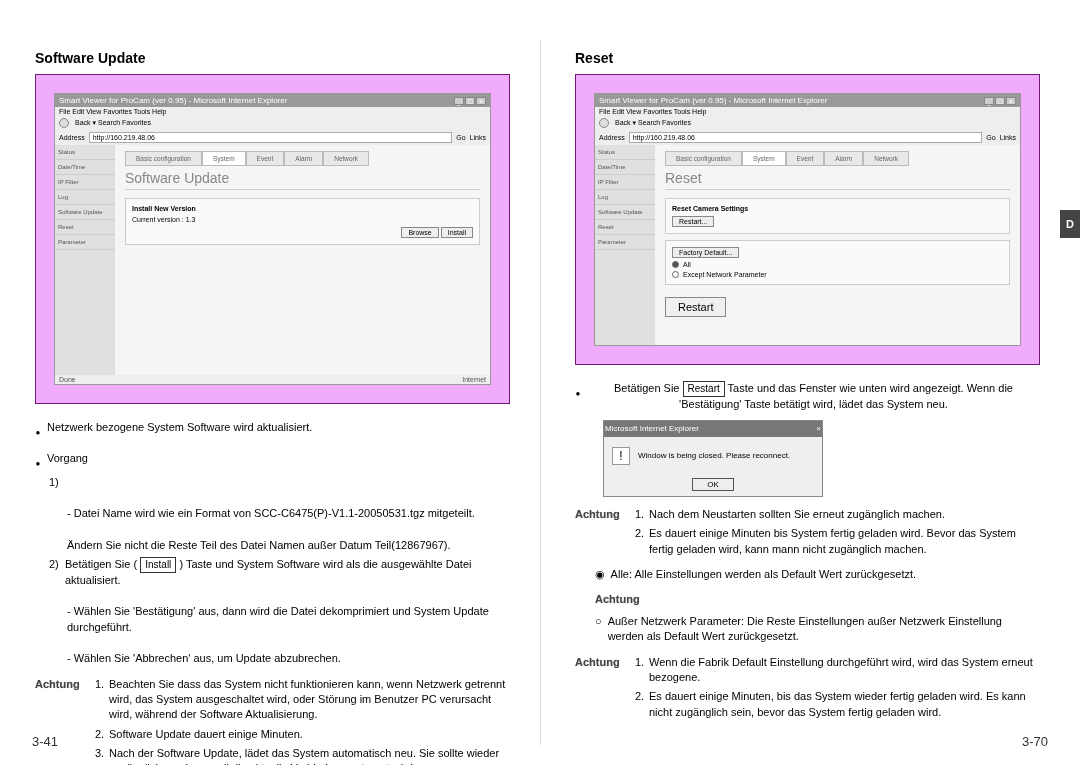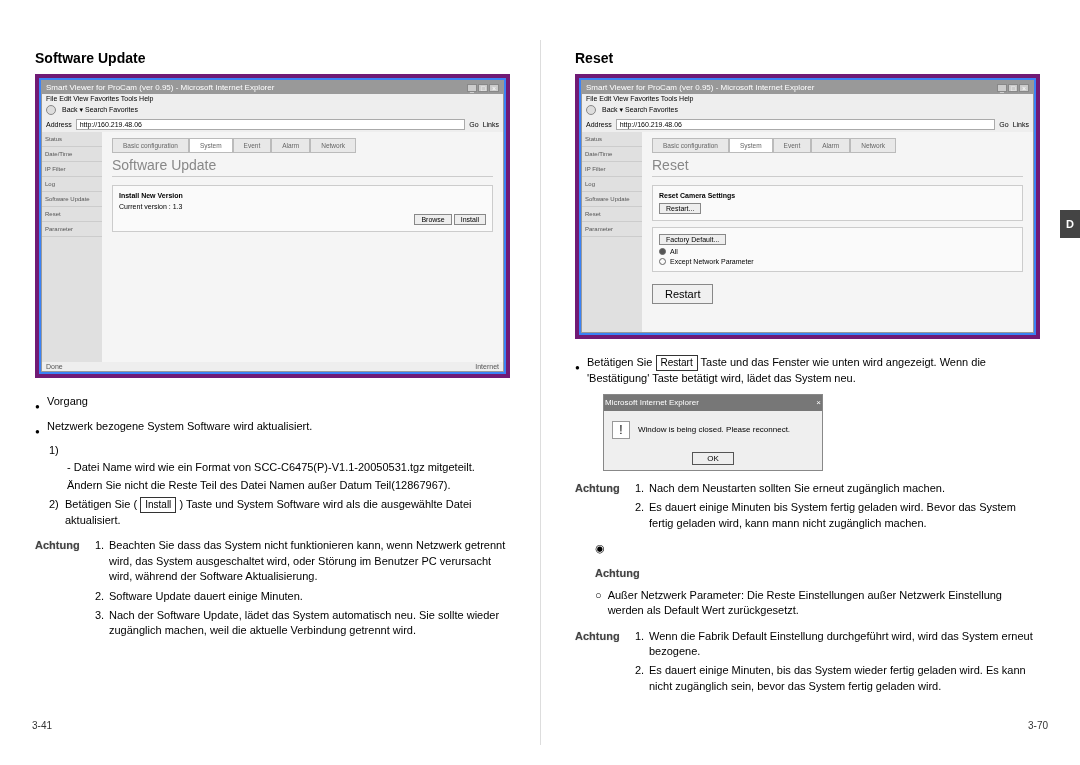--- a/index.html
+++ b/index.html
@@ -1,21 +1,21 @@
 <!DOCTYPE html>
 <html><head>
 <meta charset="utf-8">
 <style>
   * { box-sizing: border-box; margin: 0; padding: 0; }
   body { font-family: Arial, Helvetica, sans-serif; background: #fff; width: 1080px; height: 765px; position: relative; font-size: 11px; color: #000; }
   .page-spread { display: flex; width: 100%; height: 100%; }
   .page { width: 50%; padding: 50px 30px 20px 35px; position: relative; }
   .page.right { padding-right: 40px; }
   h2.section-title { font-size: 14px; font-weight: bold; margin-bottom: 8px; }
-  .screenshot-box { border: 4px solid #701a75; background: #3b82f6; padding: 2px; }
+  .screenshot-box { border: 1px solid #701a75; background: #f0abfc; padding: 18px; }
   .ie-window { background: #fff; border: 1px solid #999; }
   .ie-titlebar { background: #999; color: #fff; font-size: 8px; padding: 2px 4px; display: flex; justify-content: space-between; align-items: center; }
   .win-btns { display:flex; gap:1px; }
   .win-btns span { width:10px; height:8px; background:#ccc; border:1px solid #888; display:inline-block; font-size:7px; text-align:center; line-height:7px;}
   .ie-menubar { font-size: 7px; padding: 1px 4px; background: #eee; }
   .ie-toolbar { font-size: 7px; padding: 2px 4px; background: #eee; display:flex; gap:6px; align-items:center;}
   .ie-toolbar .circ { width:10px; height:10px; border:1px solid #888; border-radius:50%; background:#ddd;}
   .ie-address { font-size: 7px; padding: 2px 4px; background: #eee; display:flex; align-items:center; gap:4px;}
   .ie-address .addr-input { flex:1; background:#fff; border:1px solid #aaa; padding:1px 3px; font-size:7px;}
   .app-body { display:flex; background:#f5f5f5; height:230px;}
@@ -27,41 +27,41 @@
   .app-tab.active { background:#fff; }
   .app-h1 { font-size:14px; color:#888; font-weight:normal; margin:4px 0 8px 0; border-bottom:1px solid #ccc; padding-bottom:3px;}
   .panel { border:1px solid #ccc; padding:6px; background:#fafafa; font-size:7px; margin-bottom:6px;}
   .panel .panel-title { font-weight:bold; font-size:7px; margin-bottom:4px;}
   .small-btn { font-size:7px; padding:1px 6px; border:1px solid #888; background:#eee; display:inline-block;}
   .btn-row-right { text-align:right; margin-top:4px;}
   .ie-statusbar { font-size:7px; background:#eee; padding:1px 4px; display:flex; justify-content:space-between; color:#555;}
   .restart-big { font-size:11px; padding:3px 12px; border:1px solid #888; background:#f0f0f0; display:inline-block; margin-top:6px;}
 
   .body-text { margin-top:16px; font-size:11px; line-height:1.4;}
-  .bullet-row { display:flex; align-items:flex-start; margin-top:6px;}
+  .bullet-row { display:flex; align-items:flex-start; margin-top:12px;text-align:center;}
   .bullet-dot { width:6px; flex:0 0 6px; margin-right:6px; margin-top:4px;}
   .bullet-dot::before { content:"●"; font-size:8px; }
   .circle-item { display:flex; align-items:flex-start; margin-top:6px; padding-left:20px;}
   .circle-item .sym { margin-right:6px; font-size:11px;}
-  .indent3 { padding-left:32px; margin-top:2px;}
+  .indent3 { padding-left:32px; margin-top:16px;}
   .num-item { display:flex; padding-left:14px; margin-top:4px;}
   .num-item .num { flex:0 0 16px;}
   .achtung-row { display:flex; margin-top:10px; }
   .achtung-label { font-weight:bold; color:#444; text-shadow:0 0 1px #aaa; flex:0 0 60px; padding-left:0;}
   .achtung-body { flex:1;}
   .achtung-body .arow { display:flex; margin-bottom:4px;}
   .achtung-body .n { flex:0 0 14px;}
   .inline-btn { border:1px solid #333; padding:0 4px; font-size:10px; display:inline-block;}
   .dialog-box { width:220px; border:1px solid #888; background:#efefef; margin:8px 0 8px 28px; font-size:8px;}
   .dialog-title { background:#777; color:#fff; padding:2px 1px; display:flex; justify-content:space-between; align-items:center;}
   .dialog-body { padding:10px 8px; display:flex; align-items:center; gap:8px;}
   .dialog-body .warn-icon { width:18px; height:18px; border:1px solid #999; background:#fff; text-align:center; line-height:16px; font-size:12px;}
   .dialog-foot { text-align:center; padding:4px 0 6px 0;}
   .dialog-foot .okbtn { border:1px solid #555; padding:1px 14px; background:#eee; font-size:8px;}
-  .pagenum { position:absolute; bottom:34px; font-size:10px; color:#333;}
+  .pagenum { position:absolute; bottom:16px; font-size:13px; color:#333;}
   .pagenum.left { left:32px; }
   .pagenum.right { right:32px; }
   .side-tab { position:absolute; right:0; top:210px; width:20px; height:28px; background:#444; color:#fff; font-size:11px; font-weight:bold; text-align:center; line-height:28px;}
   .center-divider { position:absolute; left:50%; top:40px; bottom:20px; width:1px; background:#ddd;}
   .radio-row { display:flex; align-items:center; gap:4px; font-size:7px; margin-top:3px;}
   .rdot { width:7px; height:7px; border:1px solid #666; border-radius:50%; display:inline-block;}
   .rdot.sel { background:#555;}
 </style>
 </head>
 <body>
@@ -127,39 +127,41 @@
         <div class="ie-statusbar">
           <span>Done</span>
           <span>Internet</span>
         </div>
       </div>
     </div>
 
     <div class="body-text">
       <div class="bullet-row">
           <span class="bullet-dot"></span>
-          <span>Vorgang</span>
+          <span>Netzwerk bezogene System Software wird aktualisiert.</span>
         </div>
       <div class="bullet-row">
           <span class="bullet-dot"></span>
-          <span>Netzwerk bezogene System Software wird aktualisiert.</span>
+          <span>Vorgang</span>
         </div>
       <div class="num-item">
           <span class="num">1)</span>
         </div>
       <div class="indent3">- Datei Name wird wie ein Format von SCC-C6475(P)-V1.1-20050531.tgz mitgeteilt.</div>
       <div class="indent3">Ändern Sie nicht die Reste Teil des Datei Namen außer Datum Teil(12867967).</div>
       <div class="num-item">
           <span class="num">2)</span>
         <span>
           <span>Betätigen Sie (</span>
           <span class="inline-btn">Install</span>
           <span>) Taste und System Software wird als die ausgewählte Datei aktualisiert.</span>
         </span>
       </div>
+      <div class="indent3">- Wählen Sie 'Bestätigung' aus, dann wird die Datei dekomprimiert und System Update durchgeführt.</div>
+      <div class="indent3">- Wählen Sie 'Abbrechen' aus, um Update abzubrechen.</div>
 
       <div class="achtung-row">
         <div class="achtung-label">Achtung</div>
         <div class="achtung-body">
           <div class="arow">
               <span class="n">1.</span>
               <span>Beachten Sie dass das System nicht funktionieren kann, wenn Netzwerk getrennt wird, das System ausgeschaltet wird, oder Störung im Benutzer PC verursacht wird, während der Software Aktualisierung.</span>
             </div>
           <div class="arow">
               <span class="n">2.</span>
@@ -269,20 +271,21 @@
           <div class="arow">
               <span class="n">2.</span>
               <span>Es dauert einige Minuten bis System fertig geladen wird. Bevor das System fertig geladen wird, kann mann nicht zugänglich machen.</span>
             </div>
         </div>
       </div>
 
 
       <div class="circle-item">
           <span class="sym">◉</span>
+          <span>Alle: Alle Einstellungen werden als Default Wert zurückgesetzt.</span>
         </div>
 
       <div class="achtung-row" style="padding-left:20px;">
         <div class="achtung-label">Achtung</div>
       </div>
 
       <div class="circle-item">
           <span class="sym">○</span>
           <span>Außer Netzwerk Parameter: Die Reste Einstellungen außer Netzwerk Einstellung werden als Default Wert zurückgesetzt.</span>
         </div>

